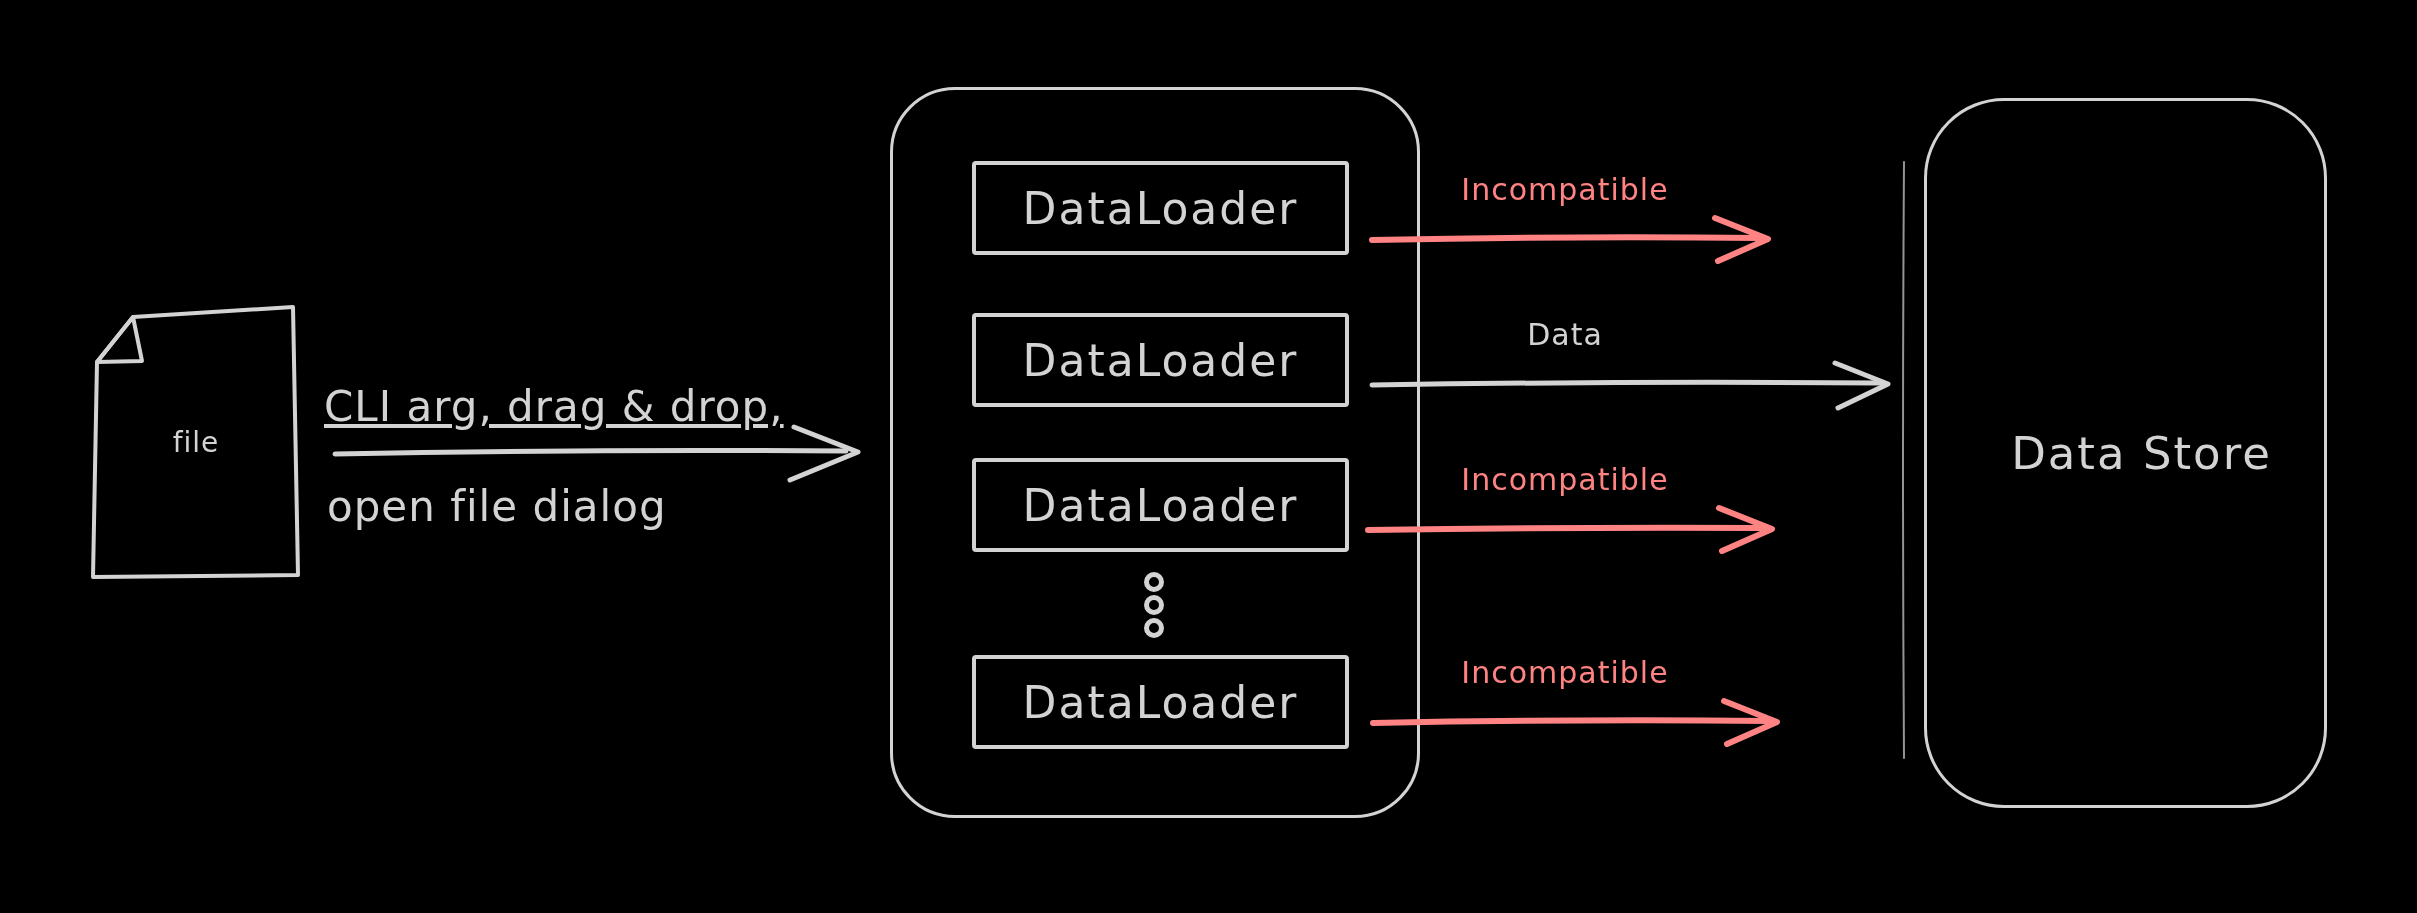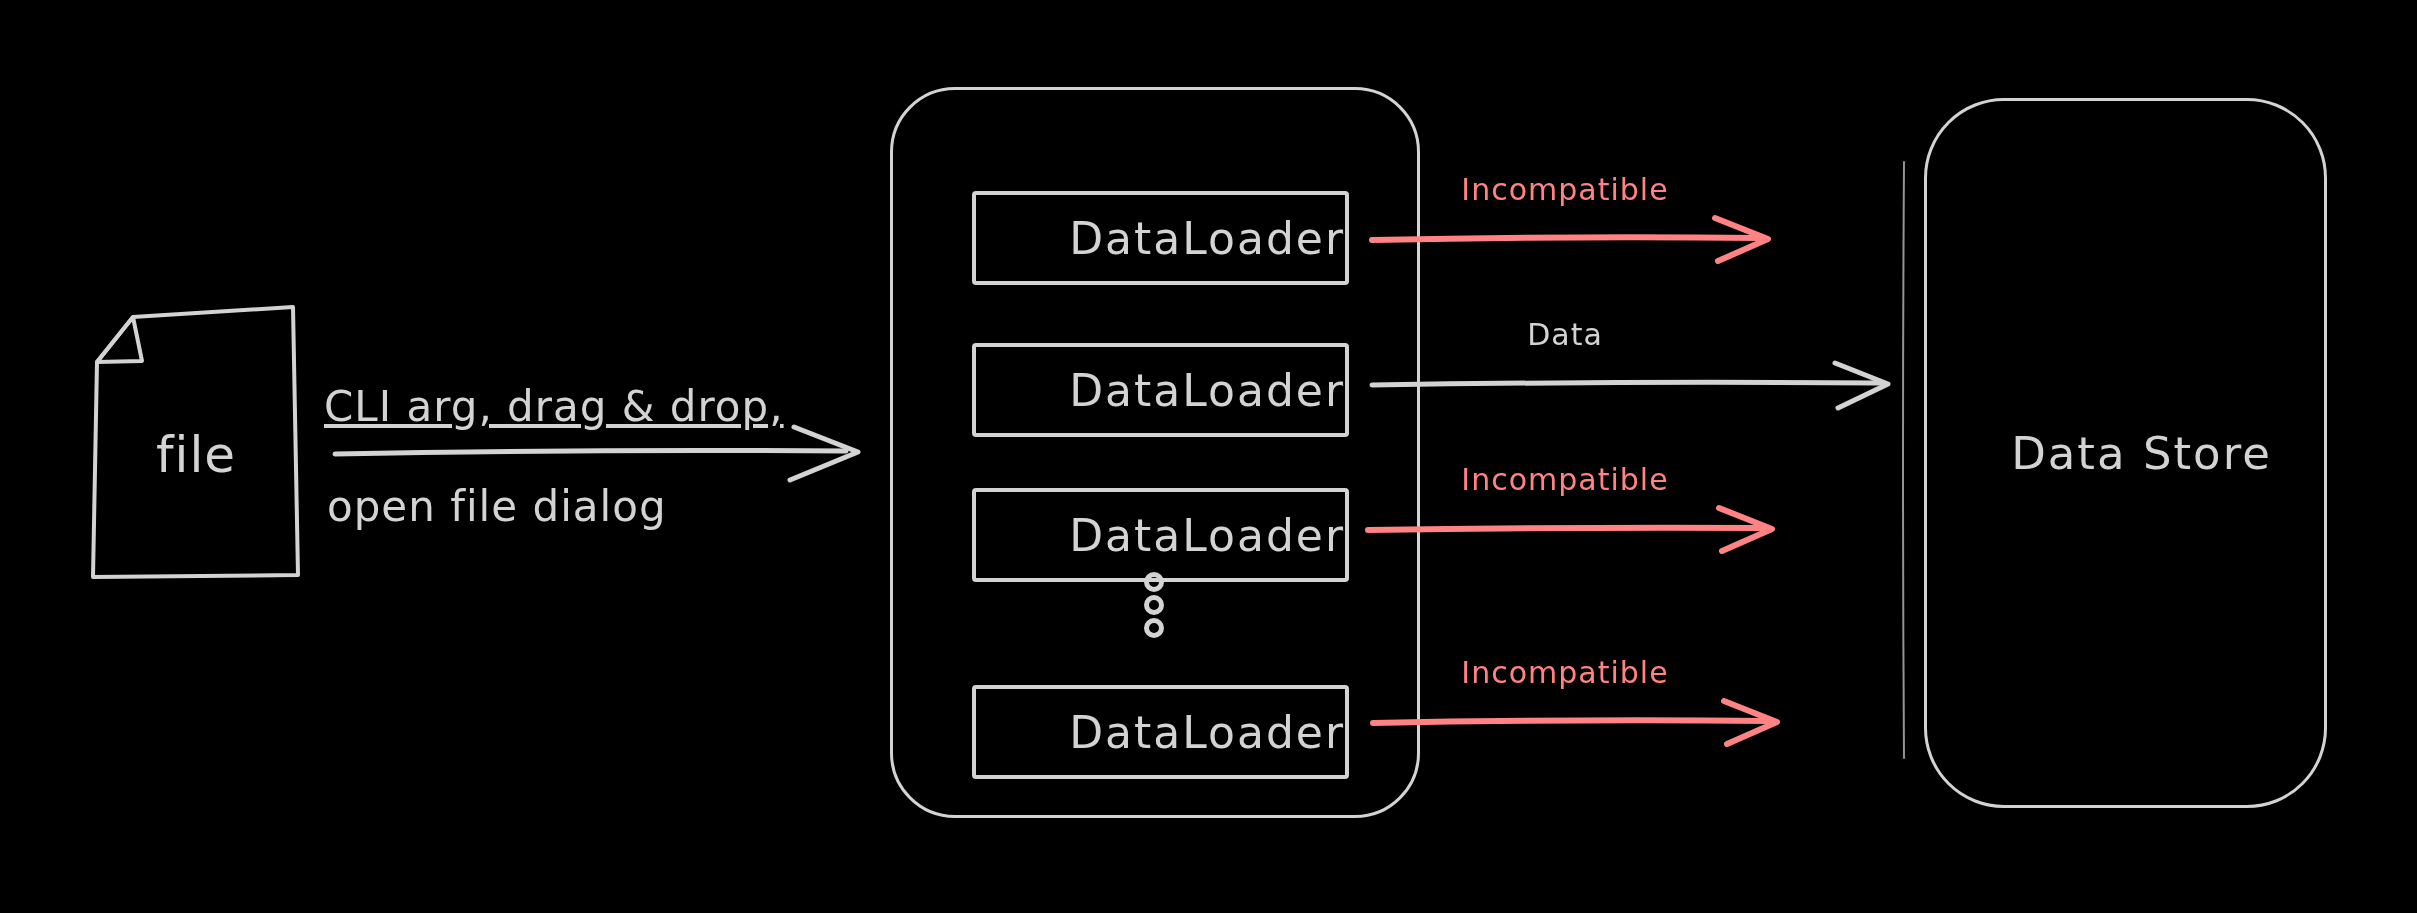--- a/index.html
+++ b/index.html
@@ -18,43 +18,43 @@
   .gray-stroke{color:var(--stroke);}
   .red-stroke{color:var(--red);}
   svg path, svg line{
     stroke:currentColor;fill:none;
     stroke-linecap:round;stroke-linejoin:round;
   }
 
   
   .file-label{
     left:116px;top:426px;width:160px;
-    text-align:center;font-size:50px;letter-spacing:1px;
+    text-align:center;font-size:28px;letter-spacing:1px;
   }
 
   
   .input-label-1{
     left:324px;top:382px;width:500px;
     font-size:42px;letter-spacing:1px;text-decoration:underline;
   }
   .input-label-2{
     left:327px;top:482px;width:500px;
     font-size:42px;letter-spacing:1px;
   }
 
   
   .loader-container{
     left:890px;top:87px;width:530px;height:731px;
     border:3px solid var(--stroke);border-radius:65px;
   }
   .loader-box{
     left:972px;width:377px;height:94px;
     border:4px solid var(--stroke);border-radius:4px;
-    display:flex;align-items:center;justify-content:flex-end;
-    font-size:44px;letter-spacing:2px;margin-top:30px;
+    display:flex;align-items:center;justify-content:center;
+    font-size:44px;letter-spacing:2px;
   }
   .lb1{top:161px;} .lb2{top:313px;} .lb3{top:458px;} .lb4{top:655px;}
 
   
   .dots{left:1144px;top:572px;width:20px;height:66px;
     display:flex;flex-direction:column;justify-content:space-between;}
   .dot{
     width:20px;height:20px;border-radius:50%;
     border:5px solid var(--stroke);background:transparent;
   }

